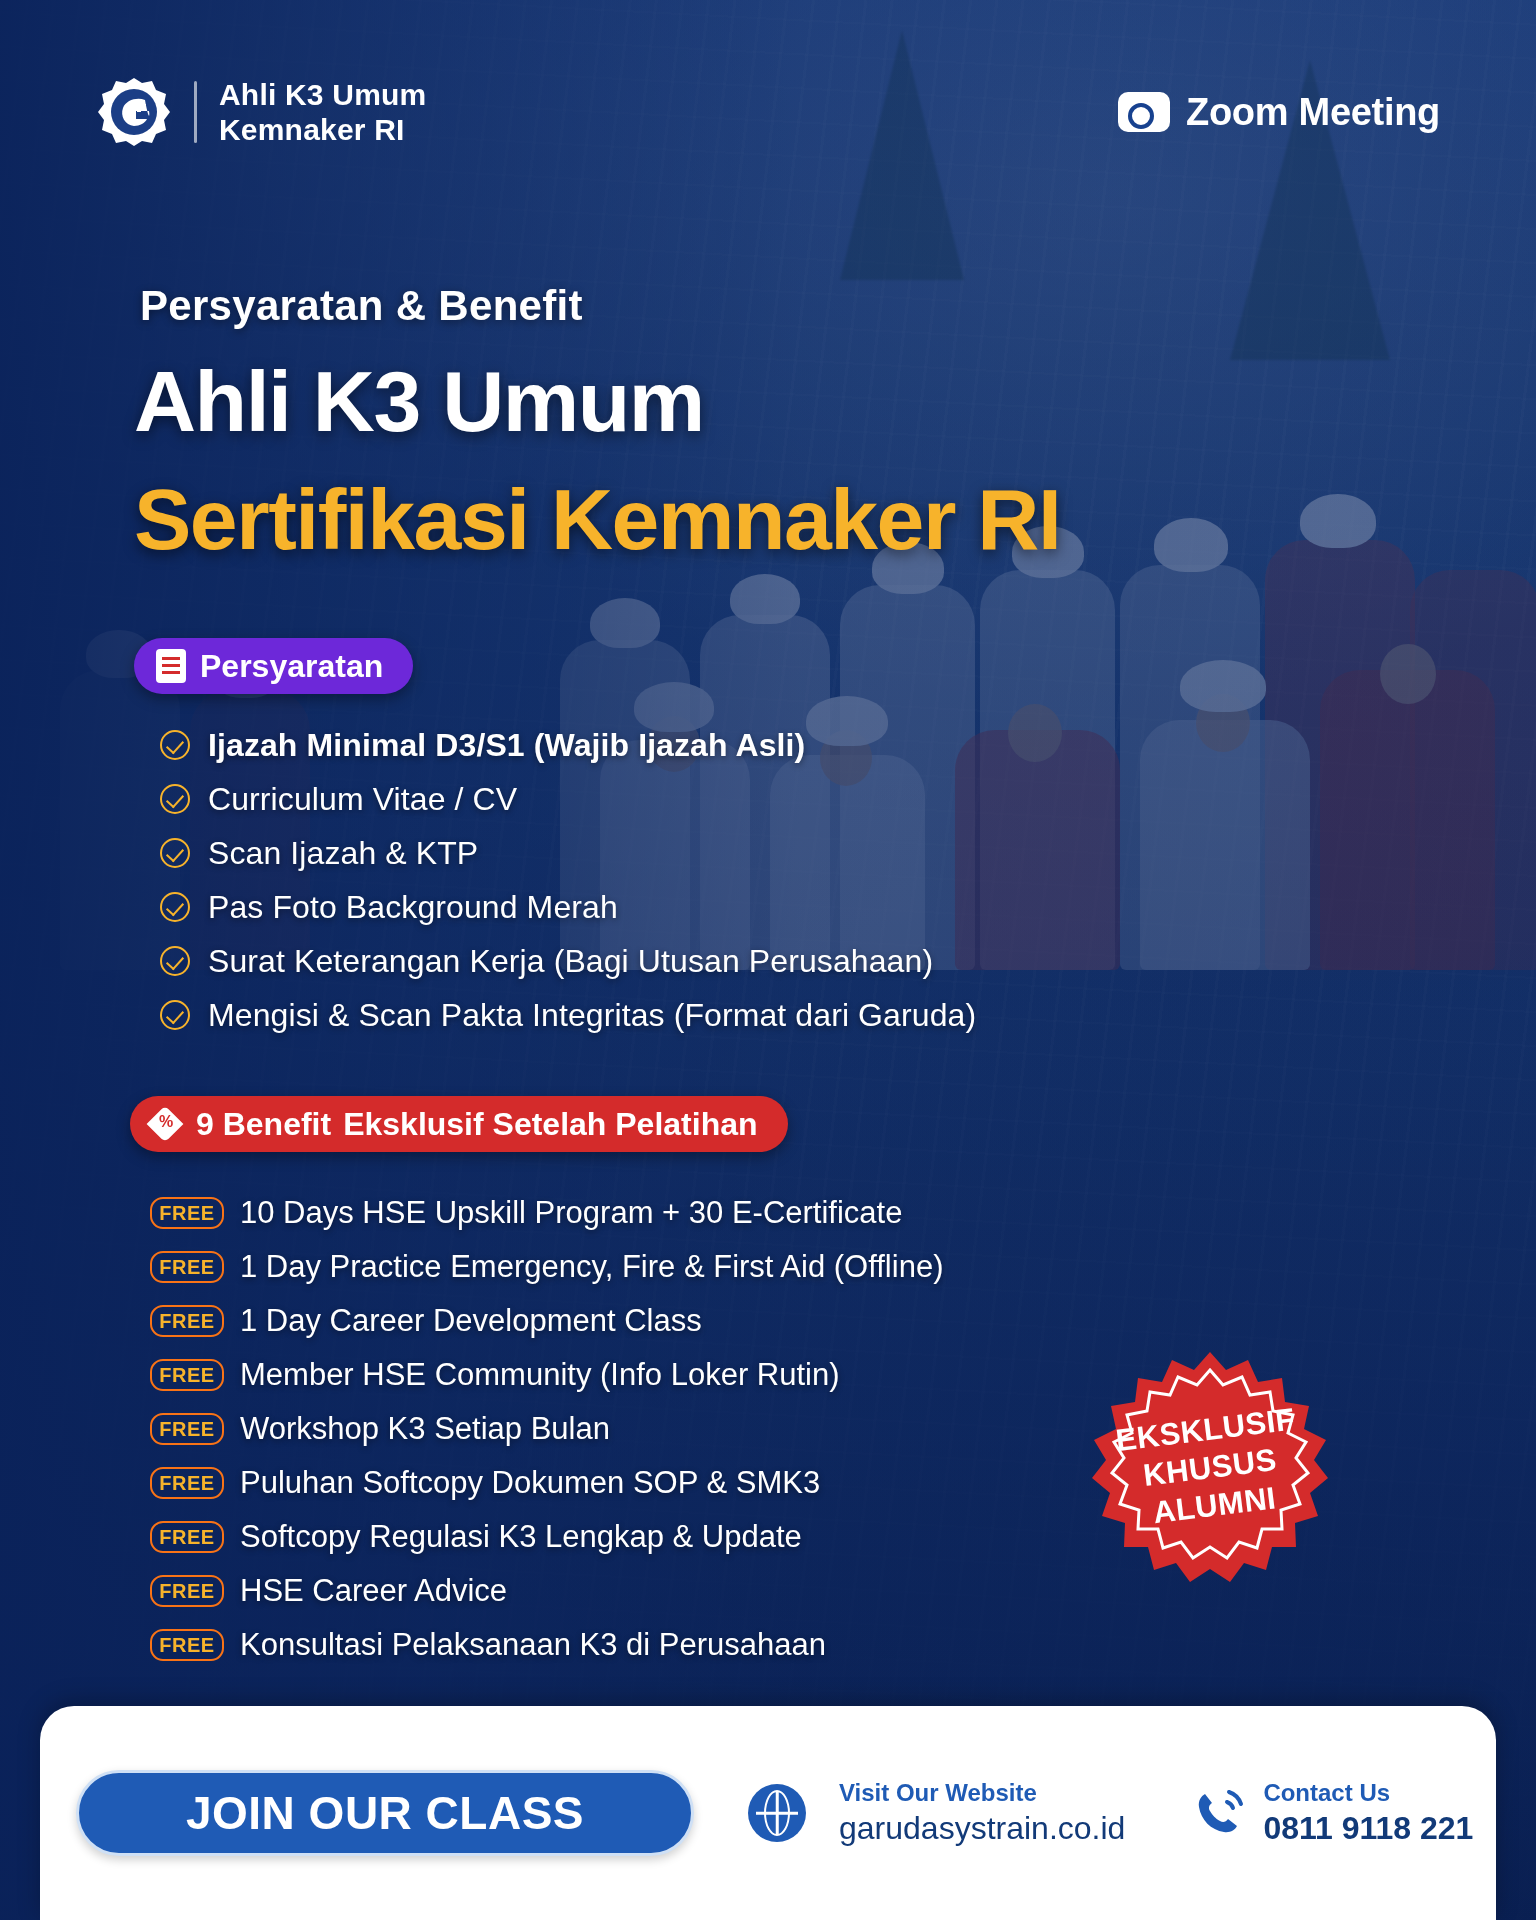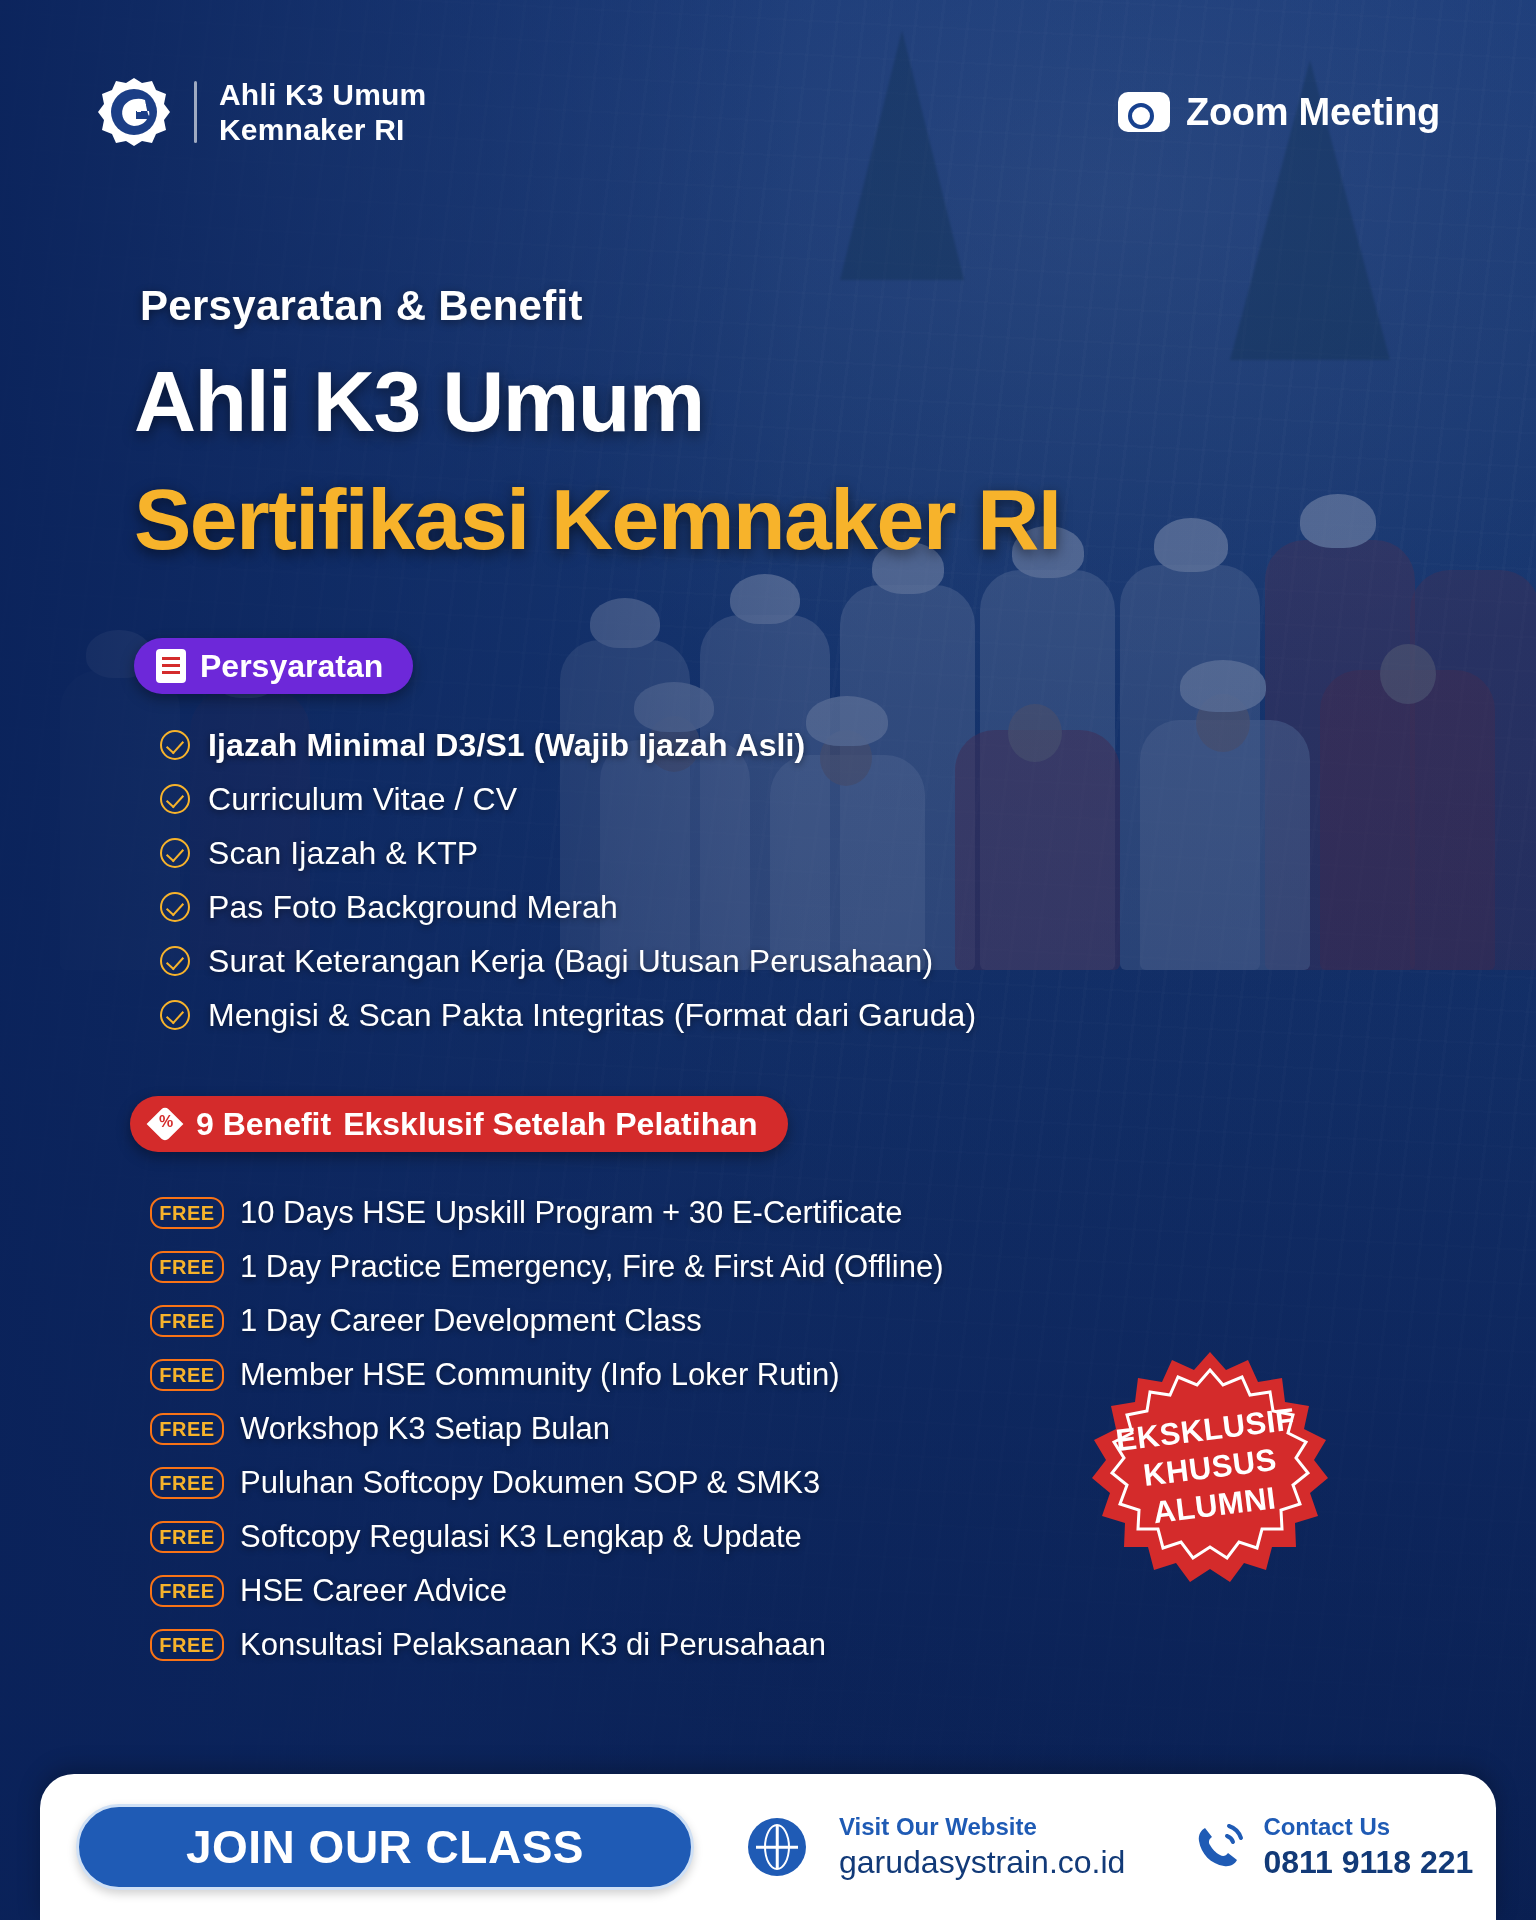--- a/index.html
+++ b/index.html
@@ -326,21 +326,21 @@
     line-height: 1.22;
     letter-spacing: 0.5px;
     transform: rotate(-7deg);
   }
 
   
   .footer {
     position: absolute;
     left: 40px; right: 40px;
     bottom: 0;
-    height: 146px;
+    height: 214px;
     background: #ffffff;
     border-radius: 34px 34px 0 0;
     display: flex;
     align-items: center;
     box-shadow: 0 -6px 22px rgba(0,0,0,0.25);
   }
   .join-btn {
     margin-left: 36px;
     width: 618px; height: 86px;
     background: #1f5bb5;

